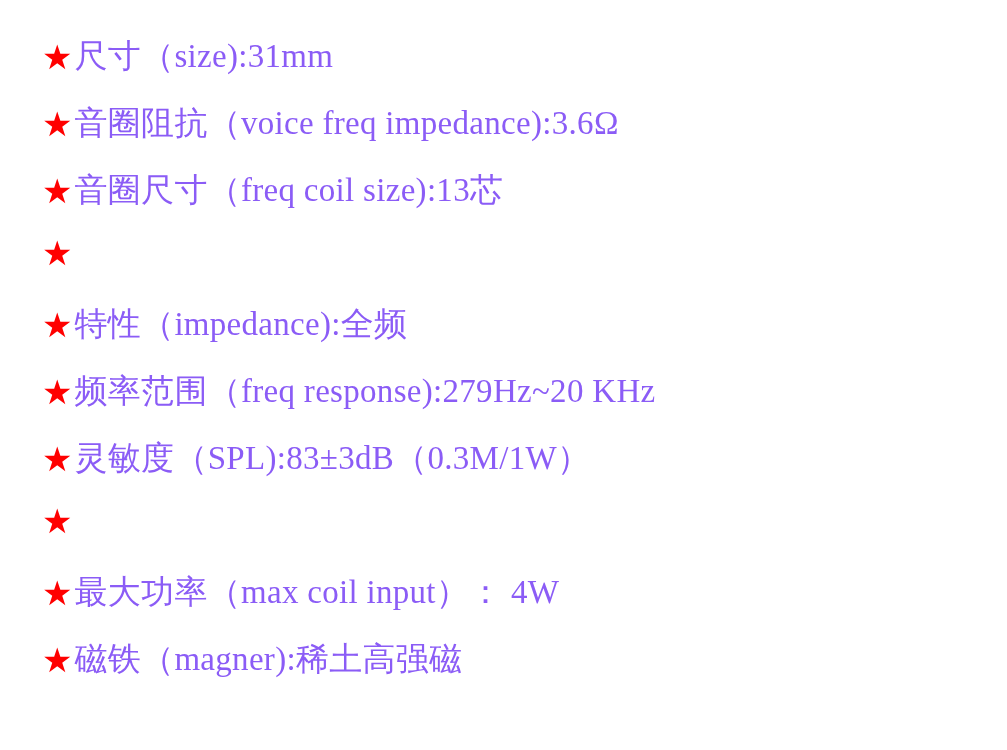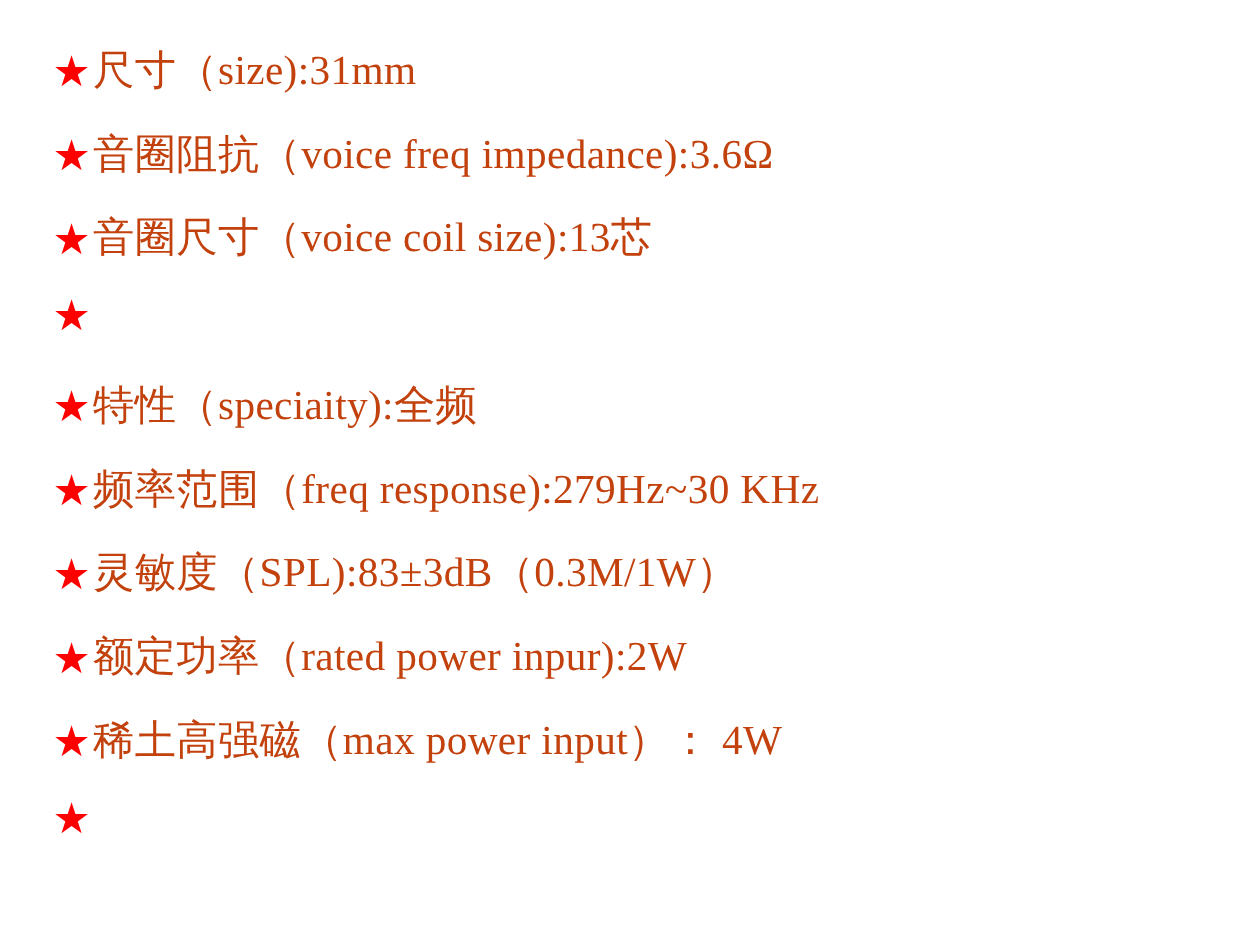--- a/index.html
+++ b/index.html
@@ -29,70 +29,70 @@
     color: #ff0000;
     font-size: 34px;
     line-height: 1;
     flex: 0 0 auto;
     margin-right: 2px;
     position: relative;
     top: 2px;
   }
   .spec-text {
     font-size: 33px;
-    color: #c2410c;
+    color: #8b5cf6;
     letter-spacing: 0.3px;
   }
 </style>
 </head>
 <body>
 
 <div class="spec-sheet">
 
   <div class="spec-row">
     <span class="bullet-star">★</span>
     <span class="spec-text">尺寸（size):31mm</span>
   </div>
 
   <div class="spec-row">
     <span class="bullet-star">★</span>
     <span class="spec-text">音圈阻抗（voice freq impedance):3.6Ω</span>
   </div>
 
   <div class="spec-row">
     <span class="bullet-star">★</span>
-    <span class="spec-text">音圈尺寸（voice coil size):13芯</span>
+    <span class="spec-text">音圈尺寸（freq coil size):13芯</span>
   </div>
 
   <div class="spec-row">
     <span class="bullet-star">★</span>
   </div>
 
   <div class="spec-row">
     <span class="bullet-star">★</span>
-    <span class="spec-text">特性（speciaity):全频</span>
+    <span class="spec-text">特性（impedance):全频</span>
   </div>
 
   <div class="spec-row">
     <span class="bullet-star">★</span>
-    <span class="spec-text">频率范围（freq response):279Hz~30 KHz</span>
+    <span class="spec-text">频率范围（freq response):279Hz~20 KHz</span>
   </div>
 
   <div class="spec-row">
     <span class="bullet-star">★</span>
     <span class="spec-text">灵敏度（SPL):83±3dB（0.3M/1W）</span>
   </div>
 
   <div class="spec-row">
     <span class="bullet-star">★</span>
-    <span class="spec-text">额定功率（rated power inpur):2W</span>
   </div>
 
   <div class="spec-row">
     <span class="bullet-star">★</span>
-    <span class="spec-text">稀土高强磁（max power input）： 4W</span>
+    <span class="spec-text">最大功率（max coil input）： 4W</span>
   </div>
 
   <div class="spec-row">
     <span class="bullet-star">★</span>
+    <span class="spec-text">磁铁（magner):稀土高强磁</span>
   </div>
 
 </div>
 
 </body></html>

